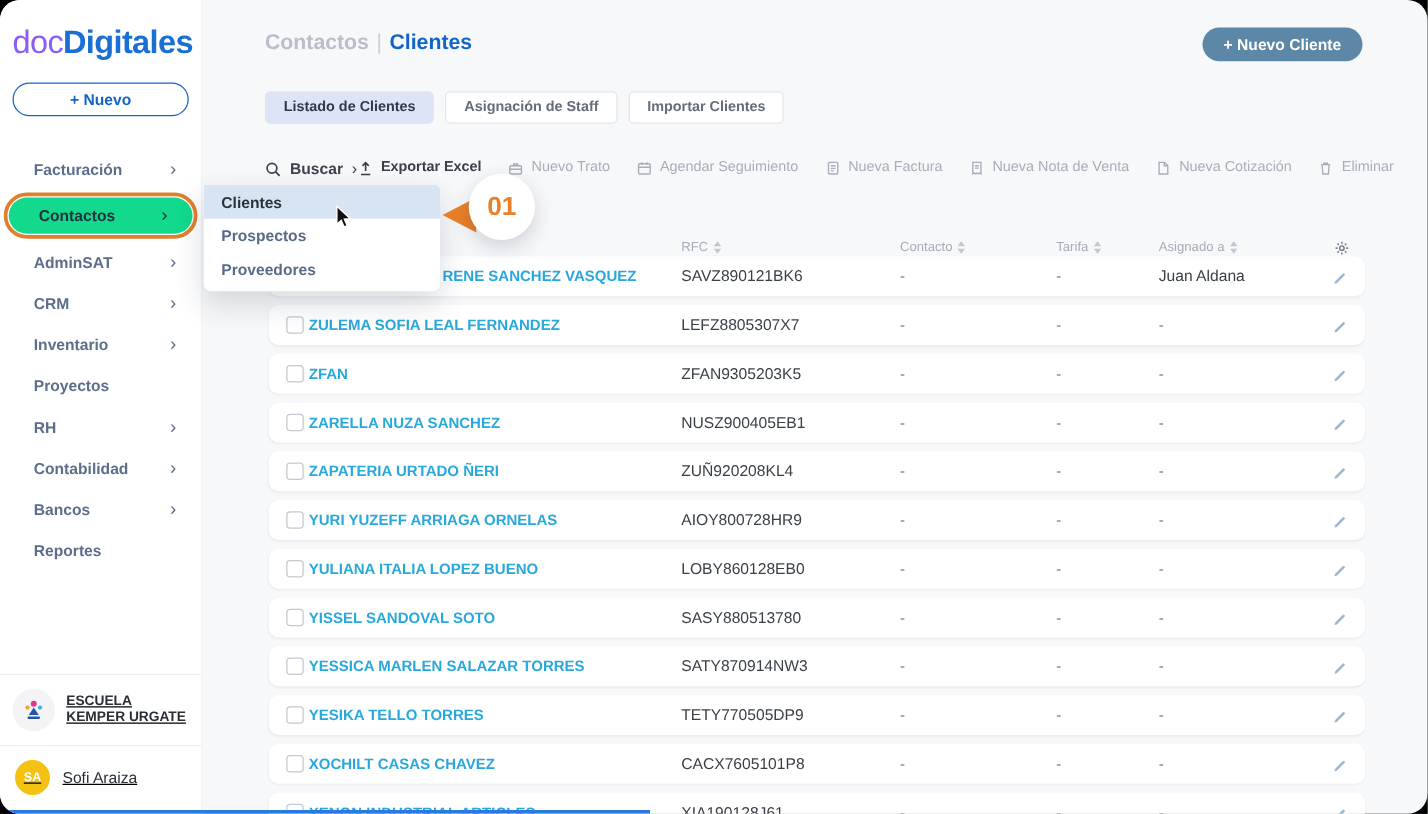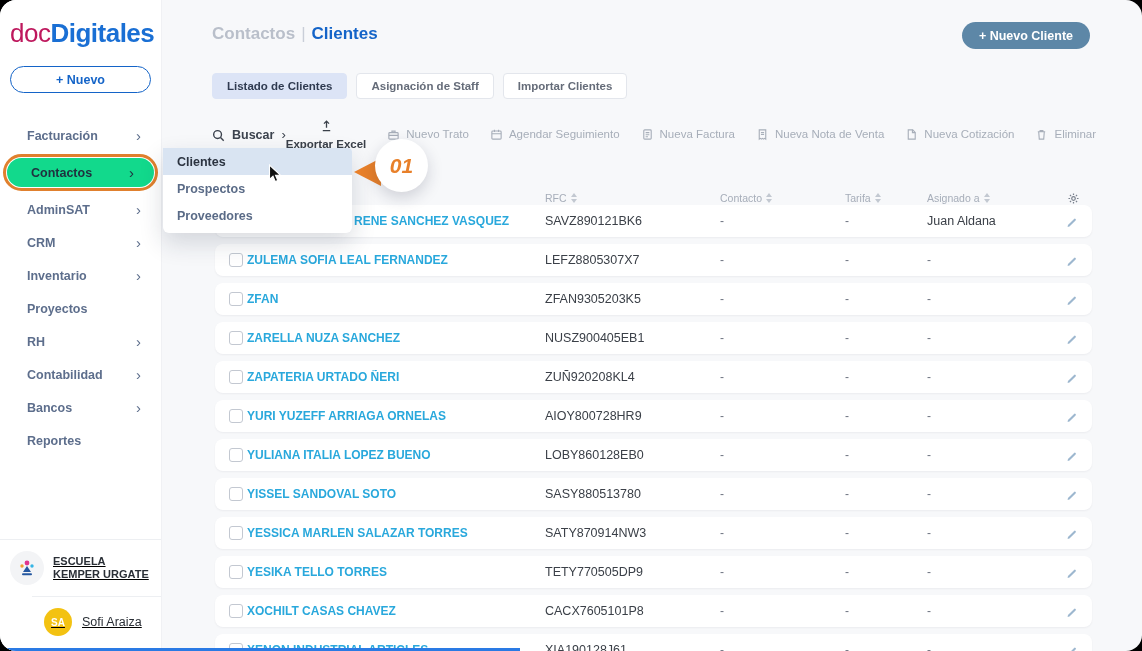--- a/index.html
+++ b/index.html
@@ -1,56 +1,56 @@
 <!DOCTYPE html>
 <html><head>
 <meta charset="utf-8">
 <style>
   * { margin:0; padding:0; box-sizing:border-box; }
   html,body { width:1142px; height:651px; background:#000; font-family:"Liberation Sans",sans-serif; }
   #app { position:absolute; inset:0; width:1142px; height:651px; border-radius:16px; overflow:hidden; background:#f7f8fa; }
   
   #sidebar { position:absolute; left:0; top:0; bottom:0; width:162px; background:#fff; border-right:1px solid #f0f1f4; z-index:5; }
   .logo { position:absolute; left:10px; top:18px; font-size:26px; letter-spacing:-0.5px; white-space:nowrap; }
-  .logo .p1 { color:#be185d; font-weight:500; }
+  .logo .p1 { color:#8b5cf6; font-weight:500; }
   .logo .p2 { color:#1a6fd4; font-weight:700; }
   .btn-nuevo { position:absolute; left:10px; top:66px; width:141px; height:27px; border:1.5px solid #1464c8; border-radius:14px; background:#fff; color:#1464c8; font-weight:700; font-size:12.5px; display:flex; align-items:center; justify-content:center; cursor:pointer; }
   #nav { position:absolute; left:0; right:0; top:119px; }
   .nav-item { height:33px; display:flex; align-items:center; padding:0 20px 0 27px; color:#5d6e8c; font-size:12.5px; font-weight:700; cursor:pointer; }
   .nav-item .nav-label { flex:1; }
   .nav-chev { font-size:15px; font-weight:400; color:#5d6e8c; line-height:1; }
   .active-wrap { margin:2px 3px; border:3px solid #e0802e; border-radius:19px; background:#fff; padding:1px; }
   .active-wrap .nav-item { background:#12d98c; border-radius:15px; height:29px; color:#20313f; padding-left:24px; }
   .active-wrap .nav-chev { color:#20313f; }
   #side-bottom { position:absolute; left:0; right:0; bottom:4px;text-decoration:underline; }
   .account-row { border-top:1px solid #edeff2; padding:11px 10px; display:flex; gap:9px; align-items:center; }
   .school-avatar { width:34px; height:34px; border-radius:50%; background:#f3f4f6; display:flex; align-items:center; justify-content:center; flex:none; }
   .account-name { font-size:11px; font-weight:700; color:#2a2f36; line-height:13px; }
   .icons-row { padding:10px 14px 12px; display:flex; align-items:center; justify-content:space-between; }
   .bell-wrap { position:relative; width:36px; height:36px; border-radius:50%; background:#eef1f5; display:flex; align-items:center; justify-content:center; cursor:pointer; }
   .badge { position:absolute; top:-5px; right:-5px; min-width:17px; height:17px; border-radius:9px; background:#1c7ae0; color:#fff; font-size:9px; font-weight:700; display:flex; align-items:center; justify-content:center; padding:0 3px; }
   .side-icon-btn { cursor:pointer; display:flex; align-items:center; justify-content:center; width:24px; height:24px; }
-  .user-row { border-top:1px solid #edeff2; padding:11px 12px; display:flex; gap:10px; align-items:center;margin-left:32px; }
+  .user-row { border-top:1px solid #edeff2; padding:11px 12px; display:flex; gap:10px; align-items:center; }
   .user-avatar { width:28px; height:28px; border-radius:50%; background:#f3c212; color:#fff; font-size:10px; font-weight:700; display:flex; align-items:center; justify-content:center; flex:none; }
   .user-name { font-size:12.5px; color:#2a2f36; }
   #bottom-blue-line { position:absolute; left:0; bottom:0; width:520px; height:3px; background:#2a7ae4; z-index:6; }
   
   #main { position:absolute; left:162px; top:0; right:0; bottom:0; }
   .breadcrumb { position:absolute; left:50px; top:24px; font-size:17px; font-weight:700; }
   .bc-parent { color:#b9bfca; } .bc-sep { color:#c9ced8; font-weight:400; padding:0 6px; } .bc-current { color:#1464c8; }
   .btn-new-client { position:absolute; right:52px; top:22px; height:27px; padding:0 17px; border:none; border-radius:14px; background:#5d87a7; color:#fff; font-weight:700; font-size:12.5px; cursor:pointer; display:flex; align-items:center; gap:6px; }
   #tabs { position:absolute; left:50px; top:73px; display:flex; gap:9px; }
   .tab { height:26px; padding:0 14px; border-radius:4px; font-size:11.5px; font-weight:700; display:flex; align-items:center; cursor:pointer; background:#fff; border:1px solid #e3e6ec; color:#656c79; }
   .tab.active { background:#dce4f6; border-color:#dce4f6; color:#2f3a50; }
   #toolbar { position:absolute; left:50px; right:52px; top:124px; height:20px; display:flex; align-items:center; }
   .search-group { display:flex; align-items:flex-end; gap:7px; font-size:12.5px; font-weight:700; color:#3c434e; cursor:pointer; }
   .search-chev { font-size:13px; font-weight:400; }
   .toolbar-actions { margin-left:auto; display:flex; align-items:center; gap:21px; }
   .tb-action { display:flex; align-items:center; gap:6px; font-size:11.5px; cursor:pointer; white-space:nowrap; }
-  .tb-action.enabled { color:#3a4049; font-weight:700;flex-direction:column; }
+  .tb-action.enabled { color:#3a4049; font-weight:700; }
   .tb-action.disabled { color:#a7aeb9; font-weight:400; }
   
   .tgrid { display:grid; grid-template-columns:32px 298px 175px 125px 82px 132px 1fr; align-items:center; }
   #thead { position:absolute; left:53px; top:186px; width:877px; height:24px; color:#a6adb9; font-size:10.5px; }
   .th { display:flex; align-items:center; gap:4px; }
   .sort { display:inline-flex; flex-direction:column; gap:2px; }
   .car-up { width:0; height:0; border-left:3px solid transparent; border-right:3px solid transparent; border-bottom:4px solid #c2c8d1; }
   .car-dn { width:0; height:0; border-left:3px solid transparent; border-right:3px solid transparent; border-top:4px solid #c2c8d1; }
   .th-gear { justify-self:end; padding-right:12px; cursor:pointer; }
   #rows { position:absolute; left:53px; top:205px; width:877px; }
@@ -59,21 +59,21 @@
   .name { color:#29a8dc; font-size:12px; font-weight:700; text-decoration:none; cursor:pointer; white-space:nowrap; overflow:hidden; }
   .name.offset { padding-left:107px; }
   .rfc { color:#3b4048; font-size:12.5px; }
   .cell { color:#6d7380; font-size:12px; }
   .edit { justify-self:end; padding-right:14px; cursor:pointer; display:flex; }
   
   #dropdown { position:absolute; left:1px; top:148px; width:189px; background:#fff; border-radius:0 4px 6px 6px; box-shadow:0 10px 24px rgba(25,35,60,.16); z-index:20; overflow:hidden; padding-bottom:4px; }
   .dd-item { height:27px; display:flex; align-items:center; padding-left:14px; font-size:12.5px; color:#5a6b87; font-weight:600; cursor:pointer; }
   .dd-item.selected { background:#d9e4f2; color:#2b3340; }
   
-  #callout { position:absolute; left:192px; top:139px; z-index:25; display:flex; align-items:center;font-style:italic; }
+  #callout { position:absolute; left:192px; top:139px; z-index:25; display:flex; align-items:center; }
   .callout-tri { width:0; height:0; border-top:14px solid transparent; border-bottom:14px solid transparent; border-right:27px solid #e8802a; margin-top:13px; margin-right:-6px; }
   .callout-circle { width:53px; height:53px; border-radius:50%; background:#fff; box-shadow:0 6px 16px rgba(25,35,60,.18); display:flex; align-items:center; justify-content:center; color:#e8802a; font-size:21px; font-weight:700; }
   #cursor { position:absolute; left:106px; top:164px; z-index:30; }
 </style>
 </head>
 <body>
 
 <div id="app">
 
   <div id="sidebar">

